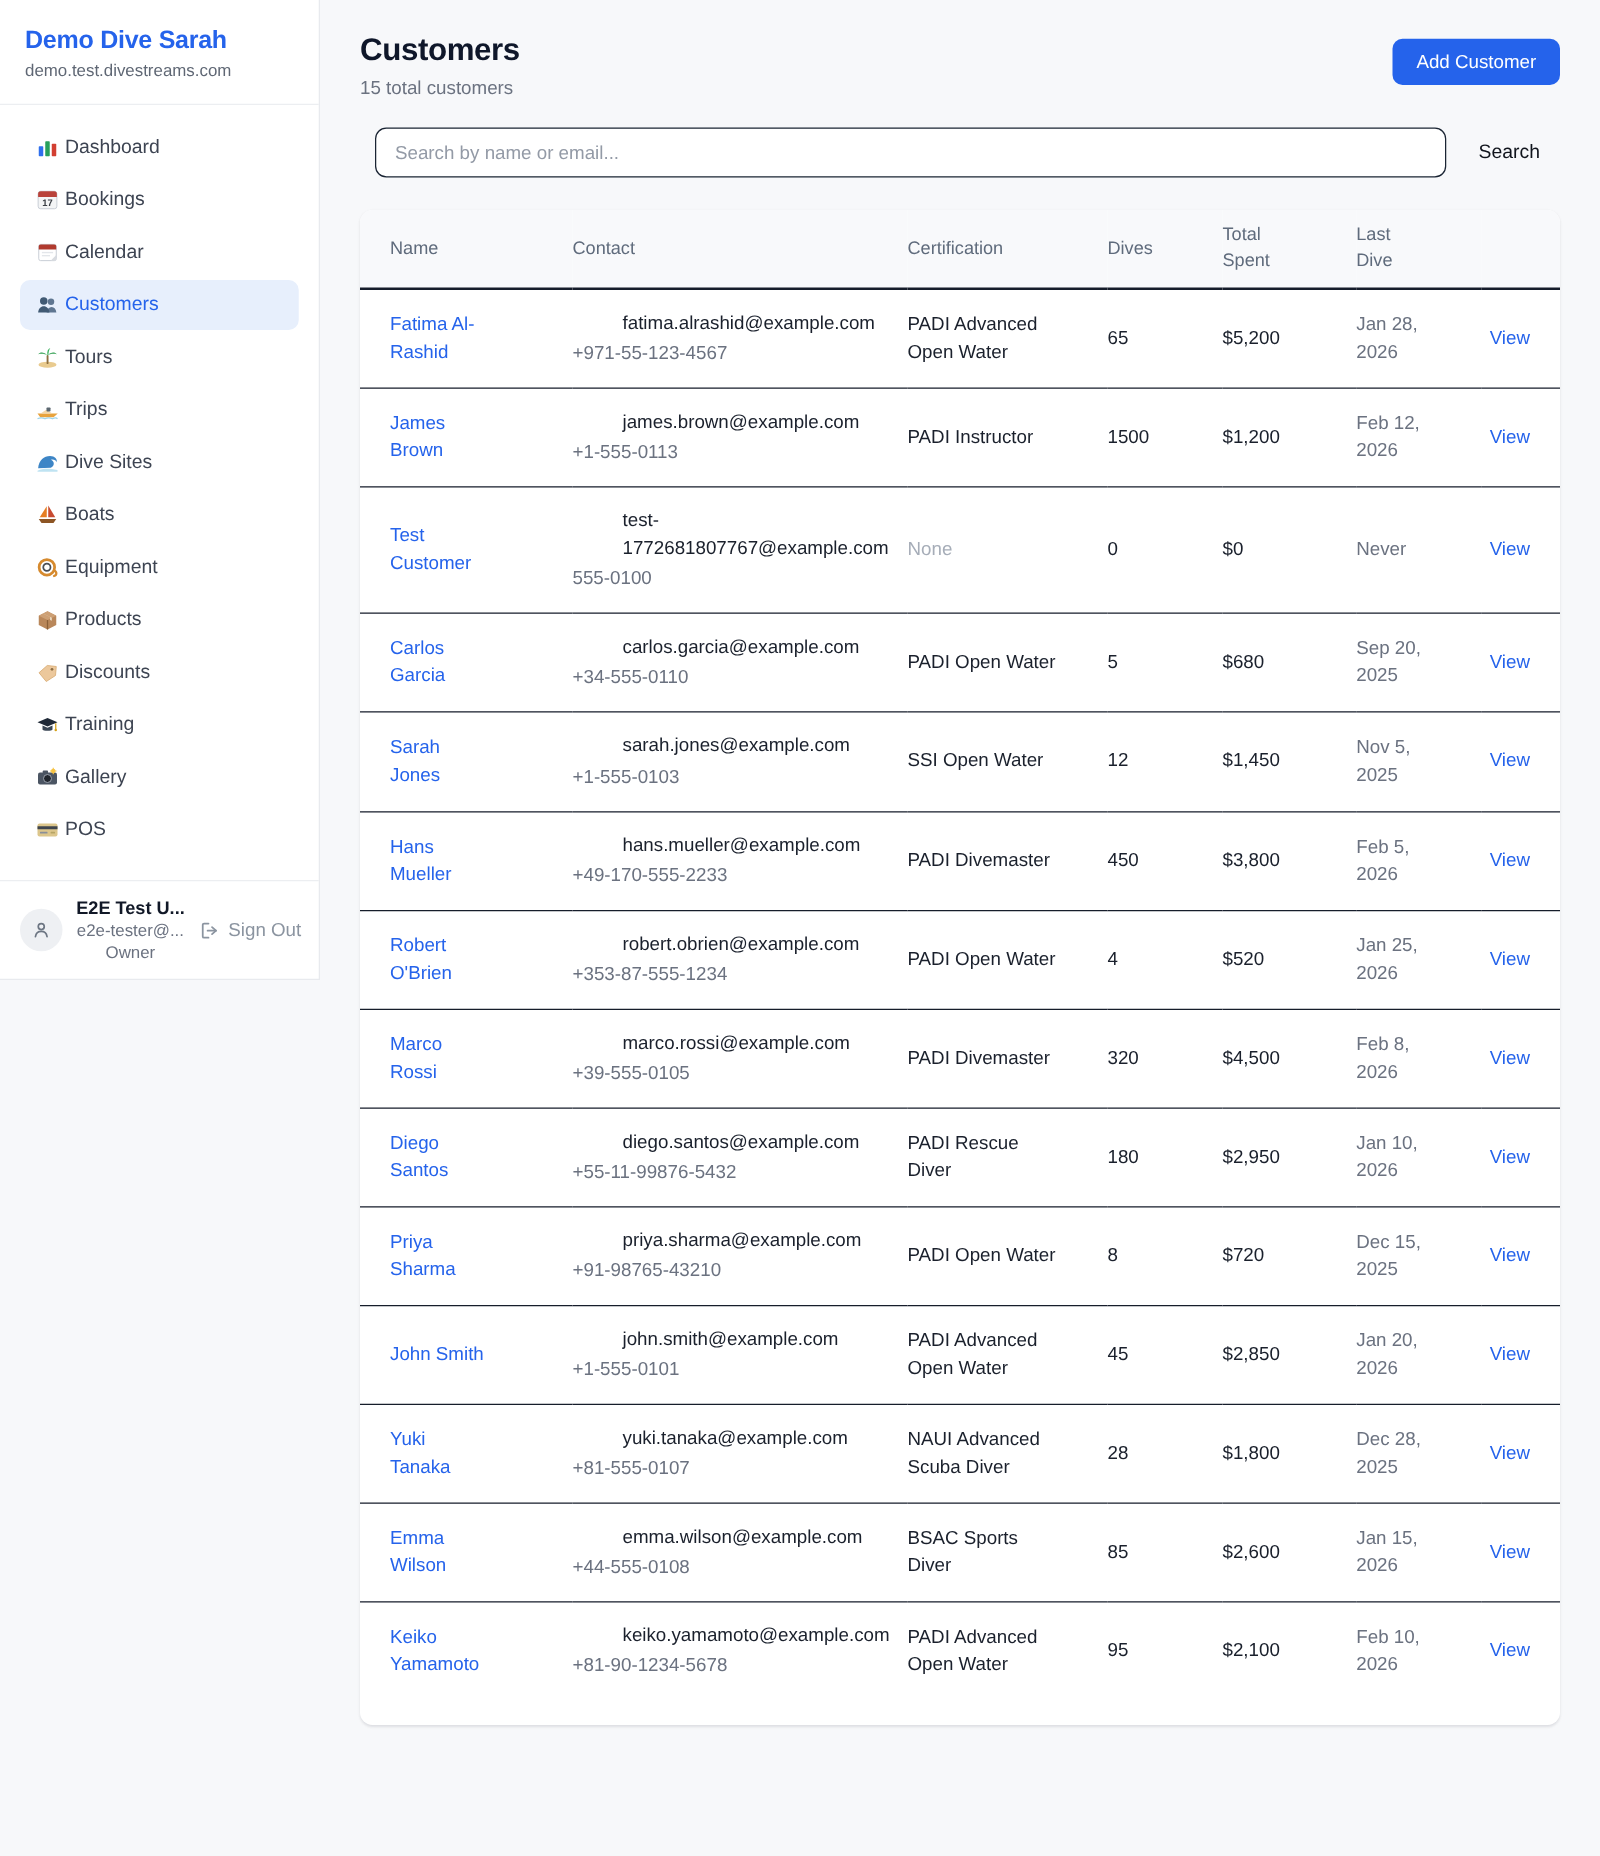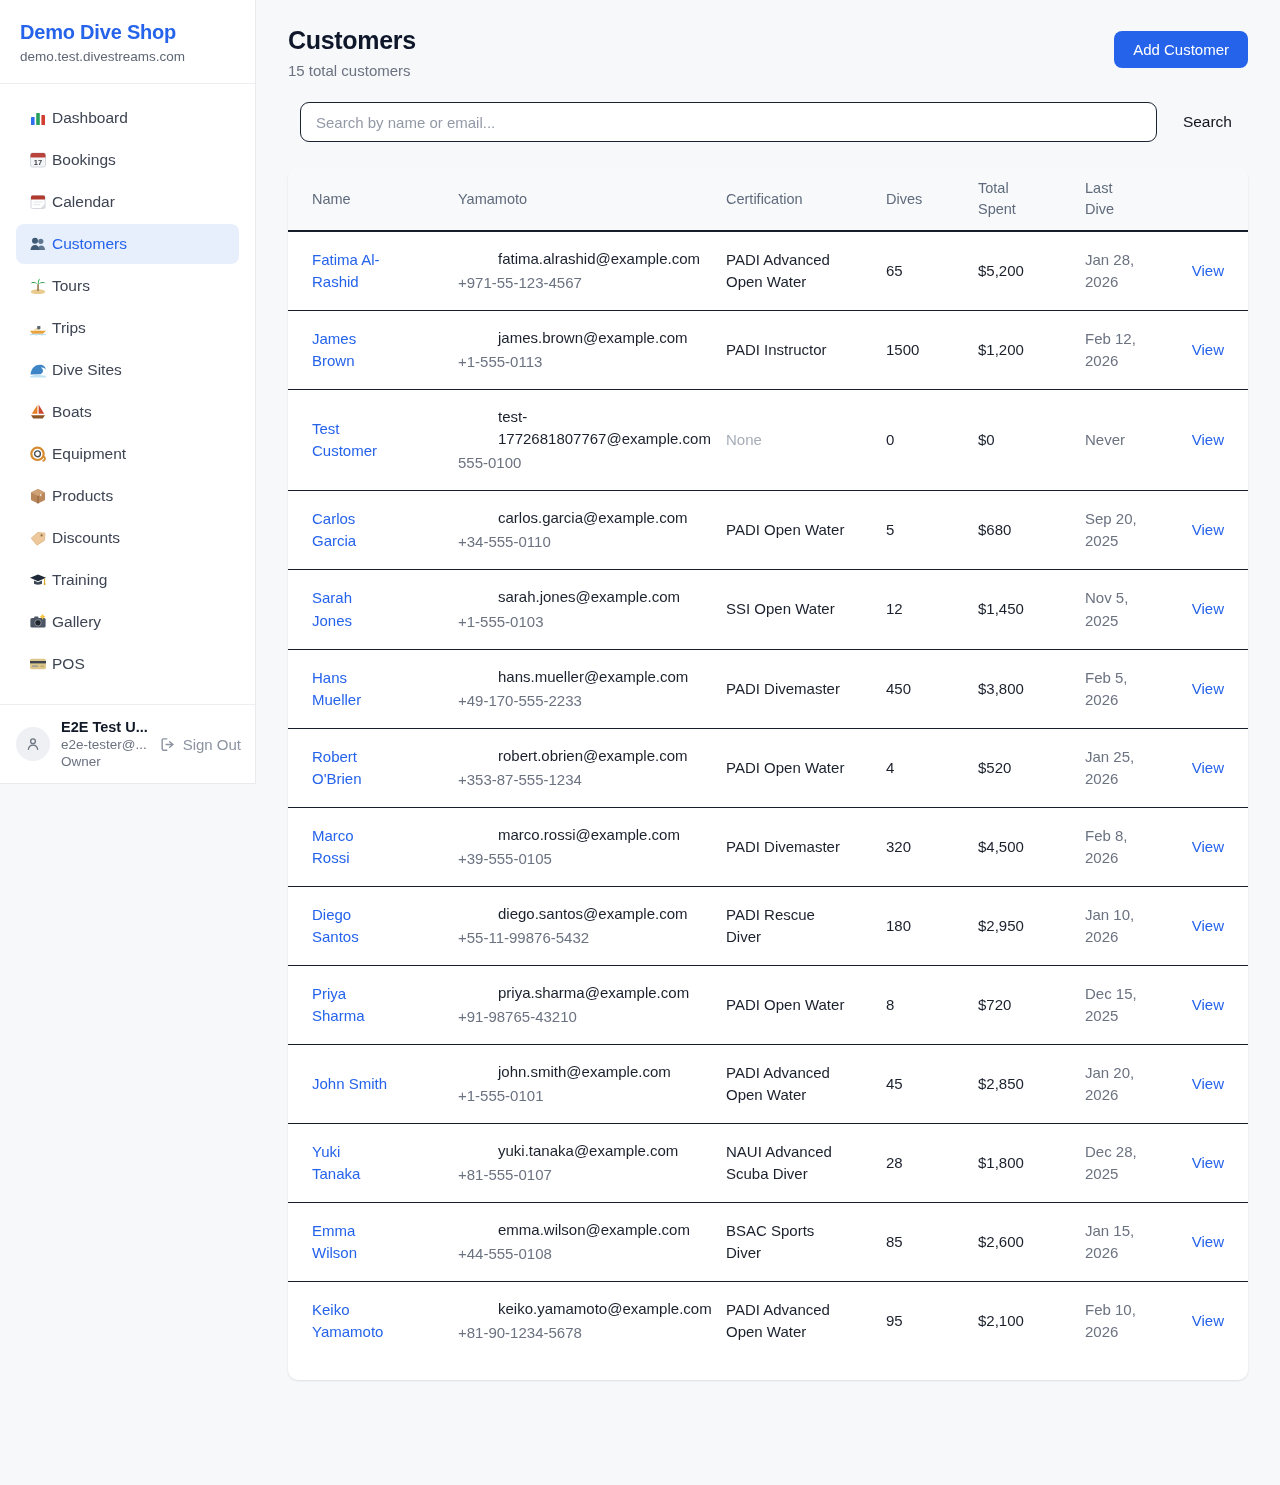--- a/index.html
+++ b/index.html
@@ -35,21 +35,21 @@
   .user-section {
     border-top:1px solid #eceef1; padding:14px 14px 14px 16px;
     display:flex; align-items:center; gap:11px;
   }
   .avatar {
     width:34px; height:34px; border-radius:50%; background:#eef0f3;
     display:flex; align-items:center; justify-content:center; flex-shrink:0;
   }
   .user-info { flex:1; min-width:0; }
   .user-name { font-size:14.5px; font-weight:700; color:#111827; white-space:nowrap; }
-  .user-email, .user-role { font-size:13.5px; color:#6b7280; margin-top:2px; white-space:nowrap; }
+  .user-email, .user-role { font-size:13.5px; color:#6b7280; margin-top:2px; white-space:nowrap;text-align:center; }
   .sign-out {
     display:flex; align-items:center; gap:7px; flex-shrink:0;
     background:none; border:none; padding:0;
     color:#8b94a0; font-size:15px; font-family:inherit; cursor:pointer;text-align:center;
   }
 
   
   .main { flex:1; padding:26px 32px 24px; }
   .page-header { display:flex; justify-content:space-between; align-items:flex-start; }
   h1 { margin:0; font-size:25px; font-weight:700; color:#0f172a; letter-spacing:-0.3px; }
@@ -106,21 +106,21 @@
   .td-view { text-align:right; padding-right:24px; }
   .view-link { color:#2563eb; text-decoration:none; cursor:pointer; }
 </style>
 </head>
 <body>
 
 <div class="app">
 
   <aside class="sidebar">
     <div class="sidebar-header">
-      <div class="shop-name">Demo Dive Shop</div>
+      <div class="shop-name">Demo Dive Sarah</div>
       <div class="shop-domain">demo.test.divestreams.com</div>
     </div>
 
     <nav class="nav">
         <a class="nav-item">
     <span class="nav-icon">
             <svg viewBox="0 0 20 20">
               <rect x="3" y="9" width="3.6" height="8" rx="0.6" fill="#2f6fed"></rect>
               <rect x="8.2" y="5" width="3.6" height="12" rx="0.6" fill="#27a05c"></rect>
               <rect x="13.4" y="7" width="3.6" height="10" rx="0.6" fill="#d23f31"></rect>
@@ -317,21 +317,21 @@
             <col style="width:268px">
             <col style="width:160px">
           <col style="width:92px">
             <col style="width:107px">
             <col style="width:100px">
             <col style="width:63px">
         </colgroup>
         <thead>
           <tr id="header-row">
               <th><span class="th-inner">Name</span></th>
-              <th><span class="th-inner">Yamamoto</span></th>
+              <th><span class="th-inner">Contact</span></th>
               <th><span class="th-inner">Certification</span></th>
               <th><span class="th-inner">Dives</span></th>
               <th><span class="th-inner">Total Spent</span></th>
               <th><span class="th-inner">Last Dive</span></th>
               <th><span class="th-inner"></span></th>
             </tr>
         </thead>
         <tbody id="table-body">
             <tr>
     <td class="td-name">

